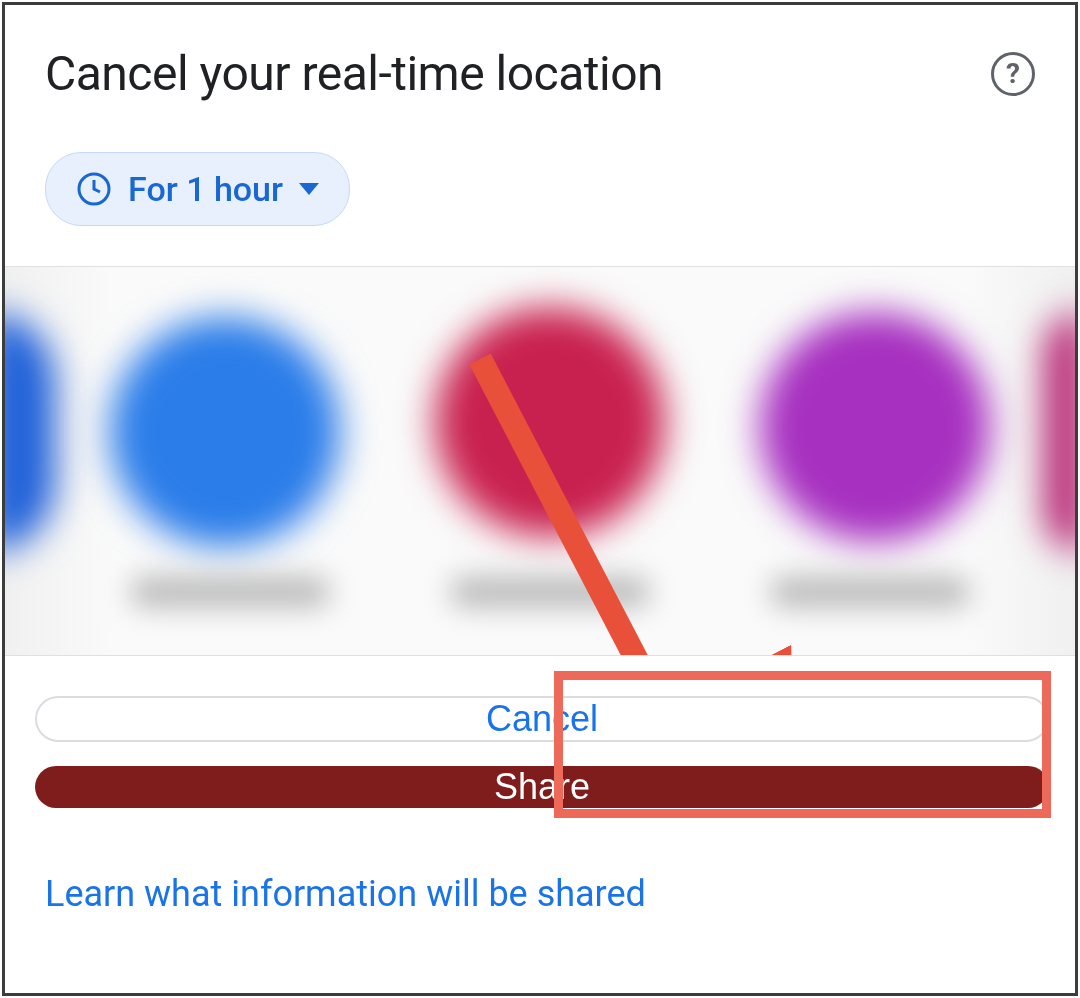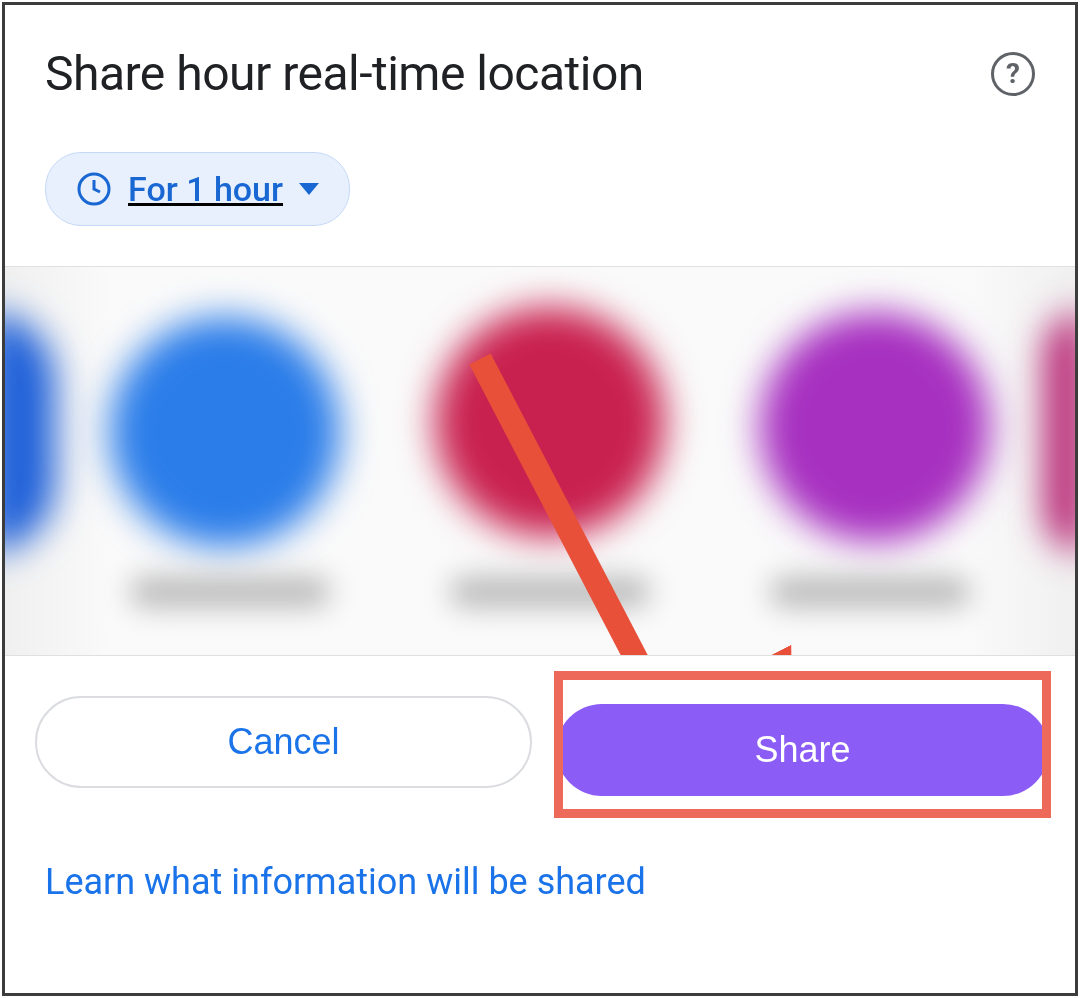--- a/index.html
+++ b/index.html
@@ -46,21 +46,20 @@
       font-size: 28px;
       color: #5f6368;
       font-weight: bold;
       cursor: pointer;
     }
     .duration-row {
       display: flex;
       align-items: center;
       padding: 30px 40px 40px 40px;
       justify-content: space-between;
-      text-decoration: underline;
     }
     .duration-chip {
       display: inline-flex;
       align-items: center;
       background: #e8f0fe;
       border: 1px solid #c5d9f7;
       border-radius: 36px;
       padding: 16px 30px;
       gap: 16px;
       cursor: pointer;
@@ -134,42 +133,42 @@
       width: 380px;
       height: 560px;
       pointer-events: none;
       z-index: 50;
     }
     .button-row {
       display: flex;
       gap: 24px;
       padding: 40px 26px 40px 30px;
       position: relative;
+      flex-direction: column;
     }
     .btn {
       flex: 1;
       height: 92px;
       border-radius: 46px;
       font-size: 36px;
       display: flex;
       align-items: center;
       justify-content: center;
       cursor: pointer;
       font-weight: 400;
     }
     .btn-cancel {
       background: #fff;
       border: 2px solid #dadce0;
       color: #1a73e8;
     }
     .btn-share {
-      background: #8b5cf6;
+      background: #7f1d1d;
       border: none;
       color: #fff;
-      margin-top: 8px;
     }
     .highlight-box {
       position: absolute;
       border: 9px solid #ed6a5a;
       left: 549px;
       top: 15px;
       width: 497px;
       height: 147px;
       pointer-events: none;
       z-index: 40;
@@ -183,21 +182,21 @@
       text-decoration: none;
       cursor: pointer;
     }
   </style>
 </head>
 <body>
 
 <div class="container">
 
   <div class="header">
-    <h1 class="title">Share hour real-time location</h1>
+    <h1 class="title">Cancel your real-time location</h1>
     <div class="help-icon">?</div>
   </div>
 
   <div class="duration-row">
     <div class="duration-chip">
       <span class="clock-icon">
         <svg viewBox="0 0 24 24" fill="none" stroke="#1967d2" stroke-width="2">
           <circle cx="12" cy="12" r="10"></circle>
           <path d="M12 6v6l4 2"></path>
         </svg>

